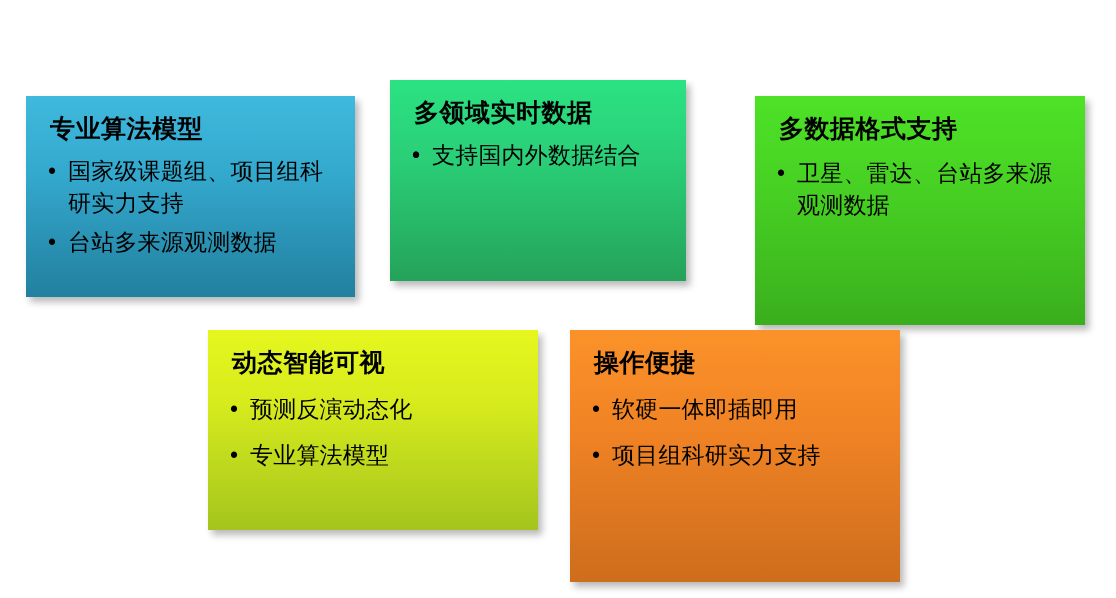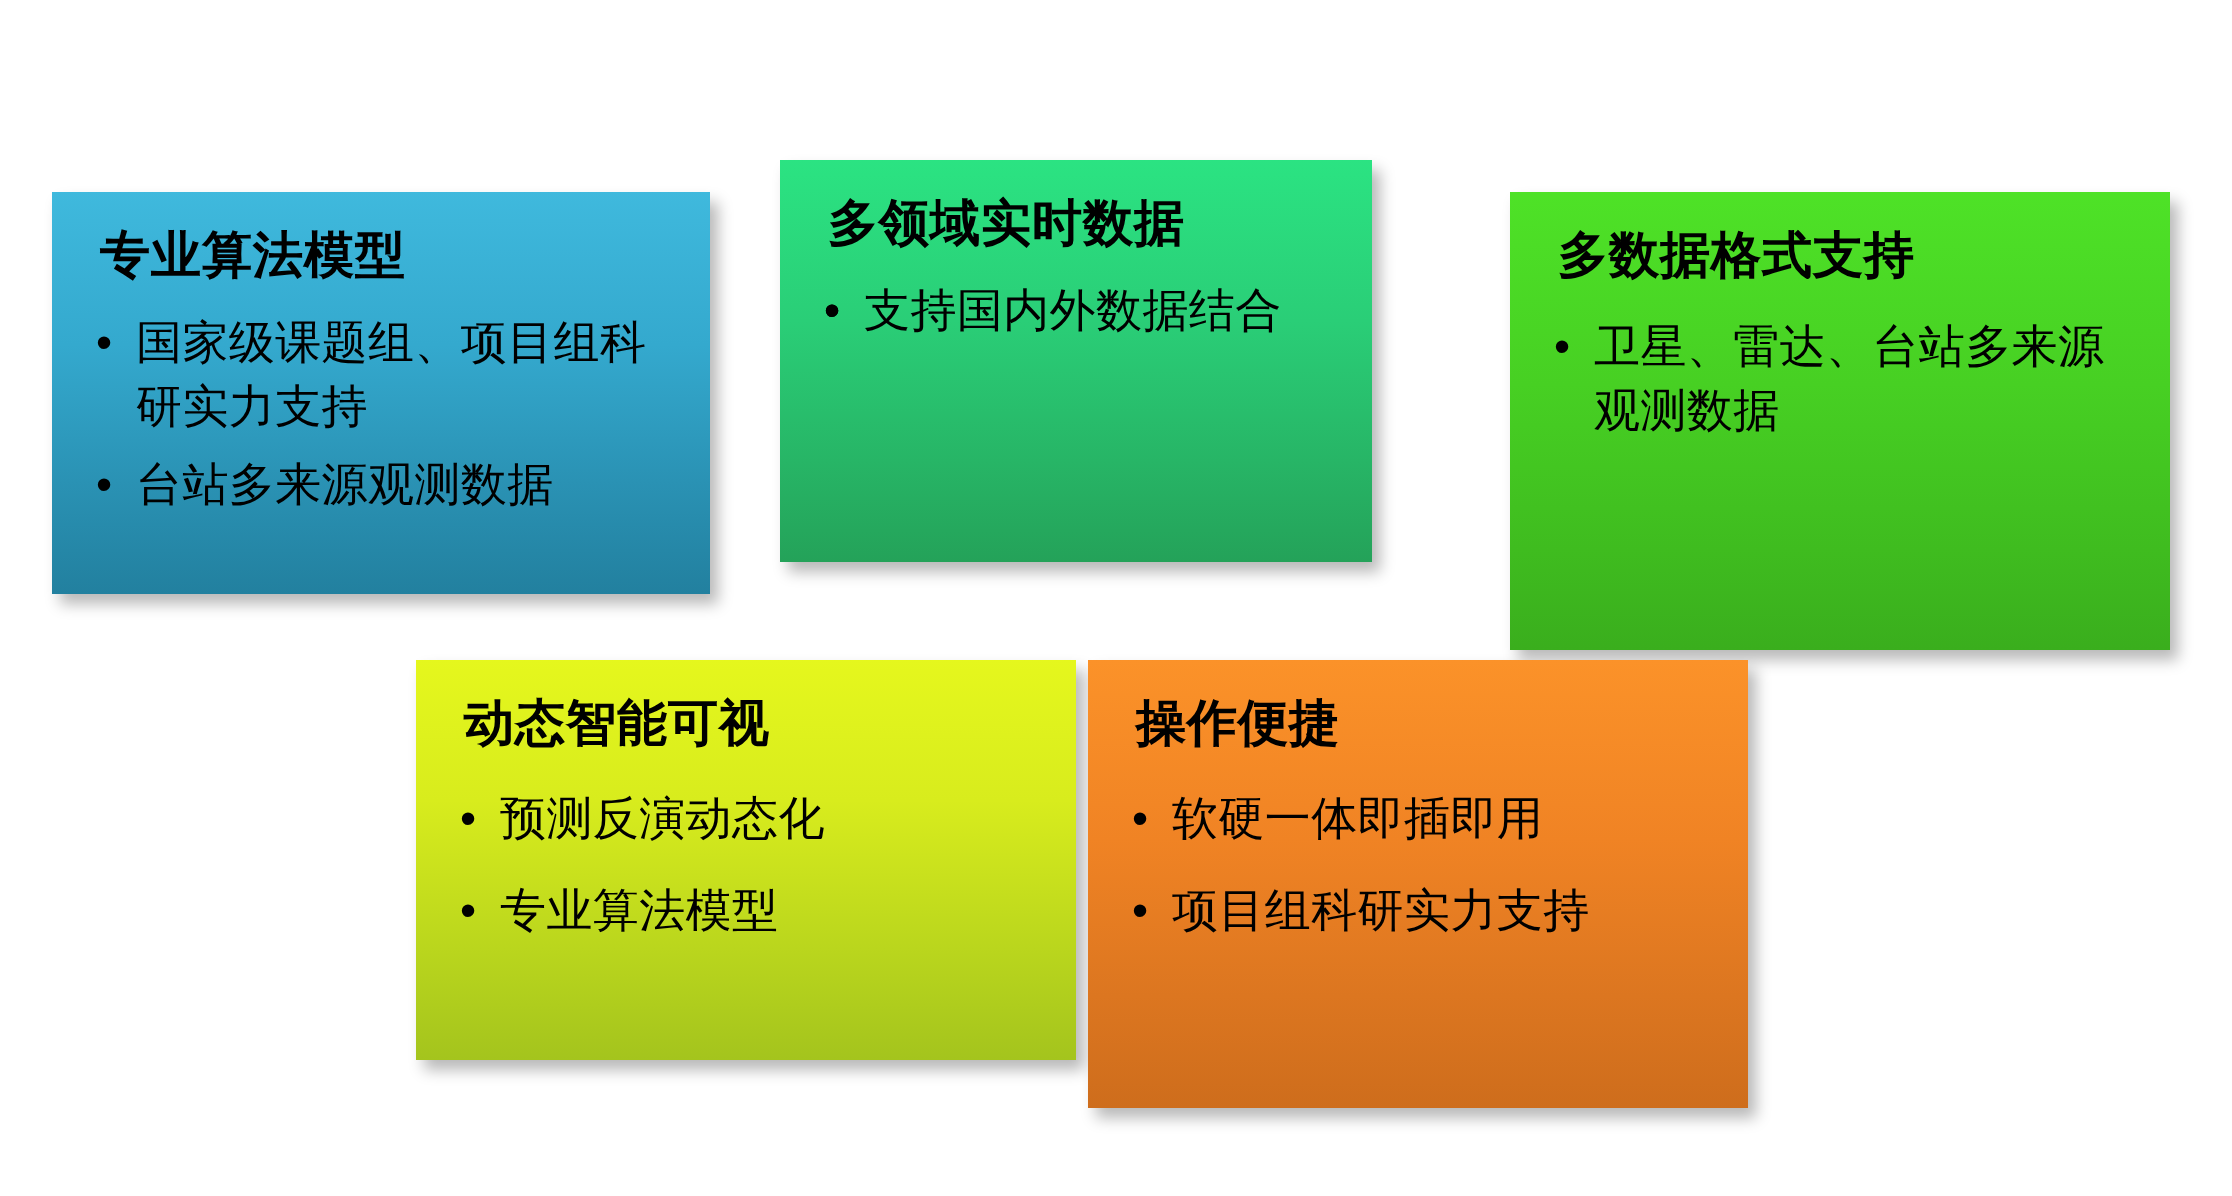--- a/index.html
+++ b/index.html
@@ -56,21 +56,21 @@
     top: 0;
     font-size: 23px;
     line-height: 1.42;
   }
 
   
   #card-1 { left: 26px;  top: 96px;  width: 329px; height: 201px; }
   #card-2 { left: 390px; top: 80px;  width: 296px; height: 201px; }
   #card-3 { left: 755px; top: 96px;  width: 330px; height: 229px; }
   #card-4 { left: 208px; top: 330px; width: 330px; height: 200px; }
-  #card-5 { left: 544px; top: 330px; width: 330px; height: 224px; }
+  #card-5 { left: 570px; top: 330px; width: 330px; height: 252px; }
 
   
   #card-1 { background: linear-gradient(180deg, #3FB9DD 0%, #34A9CE 38%, #2A92B4 72%, #22809F 100%); }
   #card-2 { background: linear-gradient(180deg, #2BE382 0%, #2ACE77 40%, #27B566 75%, #24A259 100%); }
   #card-3 { background: linear-gradient(180deg, #4EE227 0%, #47D023 42%, #3FBC1F 78%, #3AAE1D 100%); }
   #card-4 { background: linear-gradient(180deg, #E5F71D 0%, #D8EC1D 35%, #BAD61D 72%, #A4C41D 100%); }
   #card-5 { background: linear-gradient(180deg, #FB9229 0%, #F08324 40%, #DC7620 75%, #CE6D1C 100%); }
 
   
   #card-3 .card-title { margin-bottom: 14px; }

